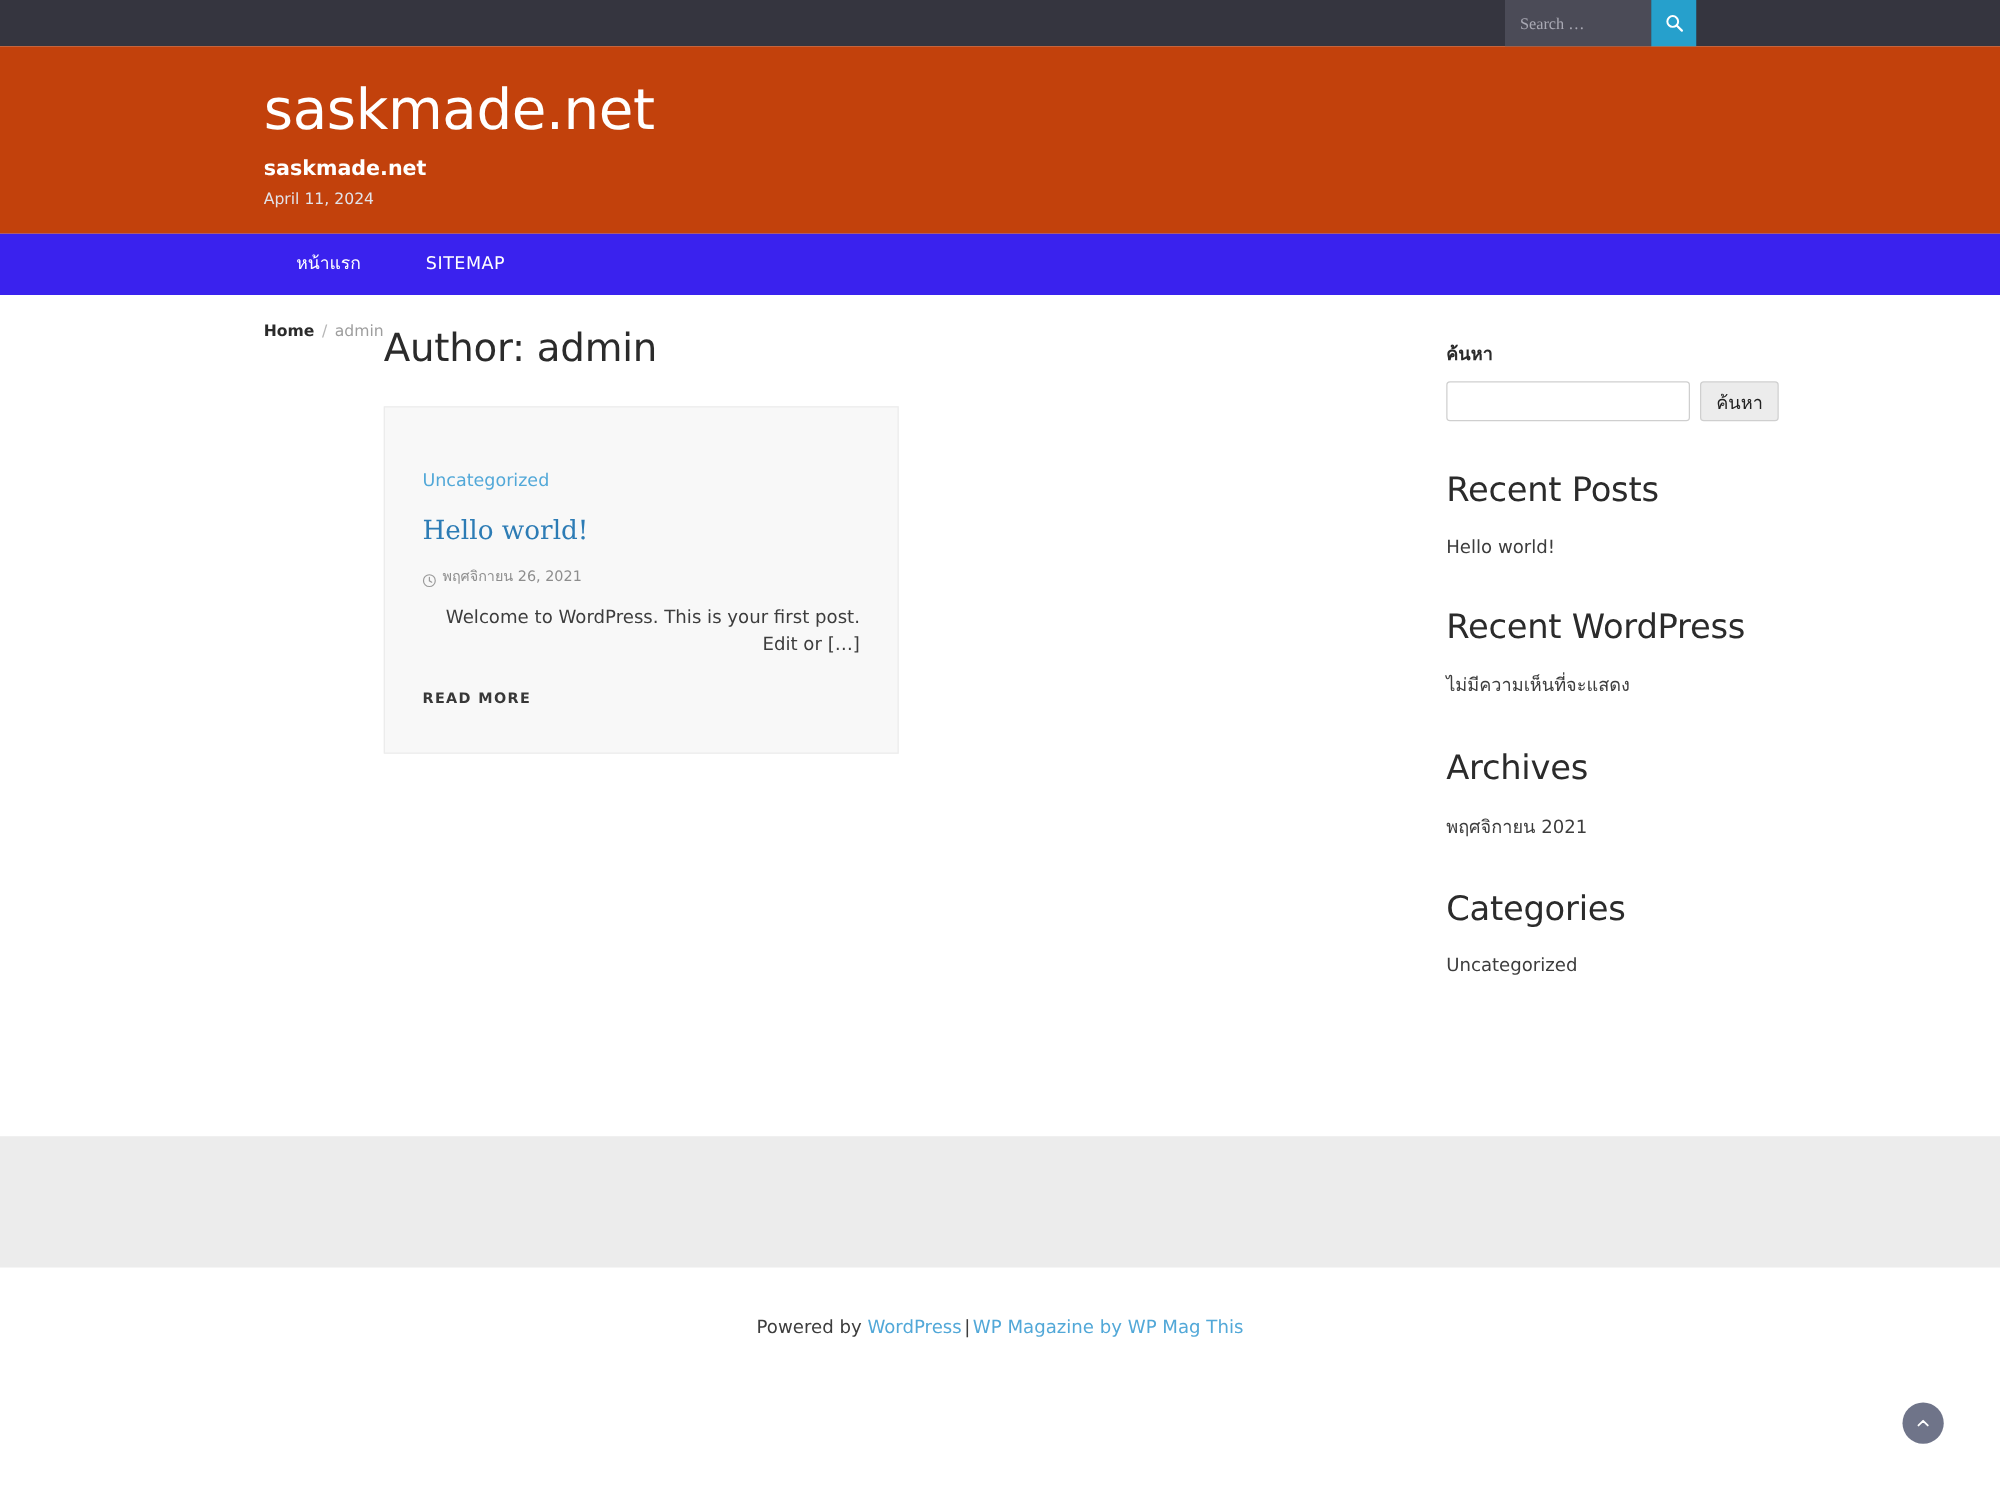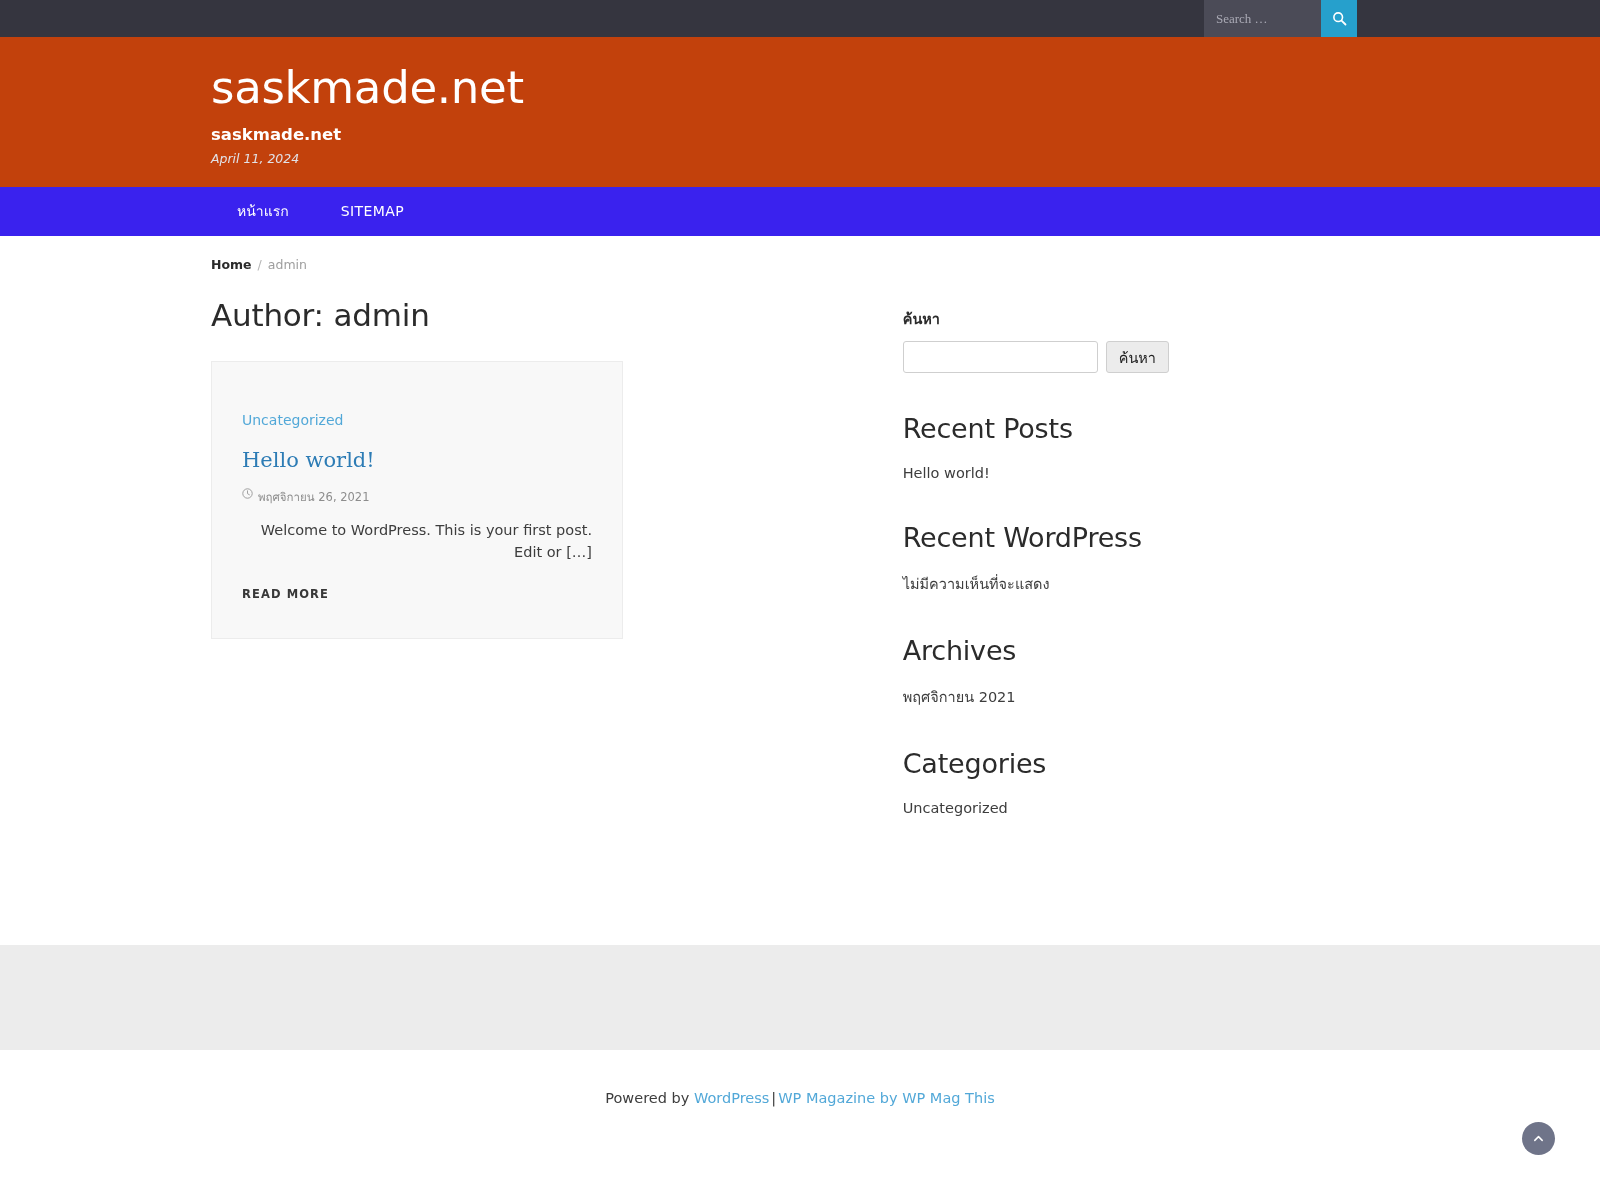--- a/index.html
+++ b/index.html
@@ -74,21 +74,20 @@
   .site-tagline {
     margin-top: 12px;
     font-size: 16.5px;
     font-weight: 700;
     color: #ffffff;
   }
   .site-date {
     margin-top: 7px;
     font-size: 12.5px;
     color: #e2e2e8;
-    font-style: italic;
   }
 
   
   .main-nav {
     background: #3a22ee;
     height: 49px;
     display: flex;
     align-items: center;
     padding-left: 211px;
   }
@@ -101,21 +100,21 @@
     display: inline-block;
     cursor: pointer;
   }
   .nav-item.sitemap { letter-spacing: 0.4px; }
 
   
   .wrap {
     width: 1380px;
     padding: 0 211px;
     display: flex;
-    flex-direction: column;
+    flex-direction: row;
   }
 
   .breadcrumb {
     font-size: 12.5px;
     padding: 21px 0 0 0;
     color: #9a9a9a;
   }
   .breadcrumb .crumb-home {
     color: #2b2b2b;
     font-weight: 700;
@@ -166,21 +165,21 @@
   .post-title a {
     color: #2d7cb5;
     text-decoration: none;
     cursor: pointer;
   }
   .post-meta {
     margin-top: 15px;
     font-size: 11.5px;
     color: #8d8d8d;
     display: flex;
-    align-items: flex-start;
+    align-items: flex-end;
     gap: 5px;
   }
   .post-meta svg { display: block; flex: none; }
   .post-excerpt {
     margin-top: 14px;
     font-size: 14.5px;
     line-height: 1.5;
     color: #3d3d3d;
     text-align: right;
   }

